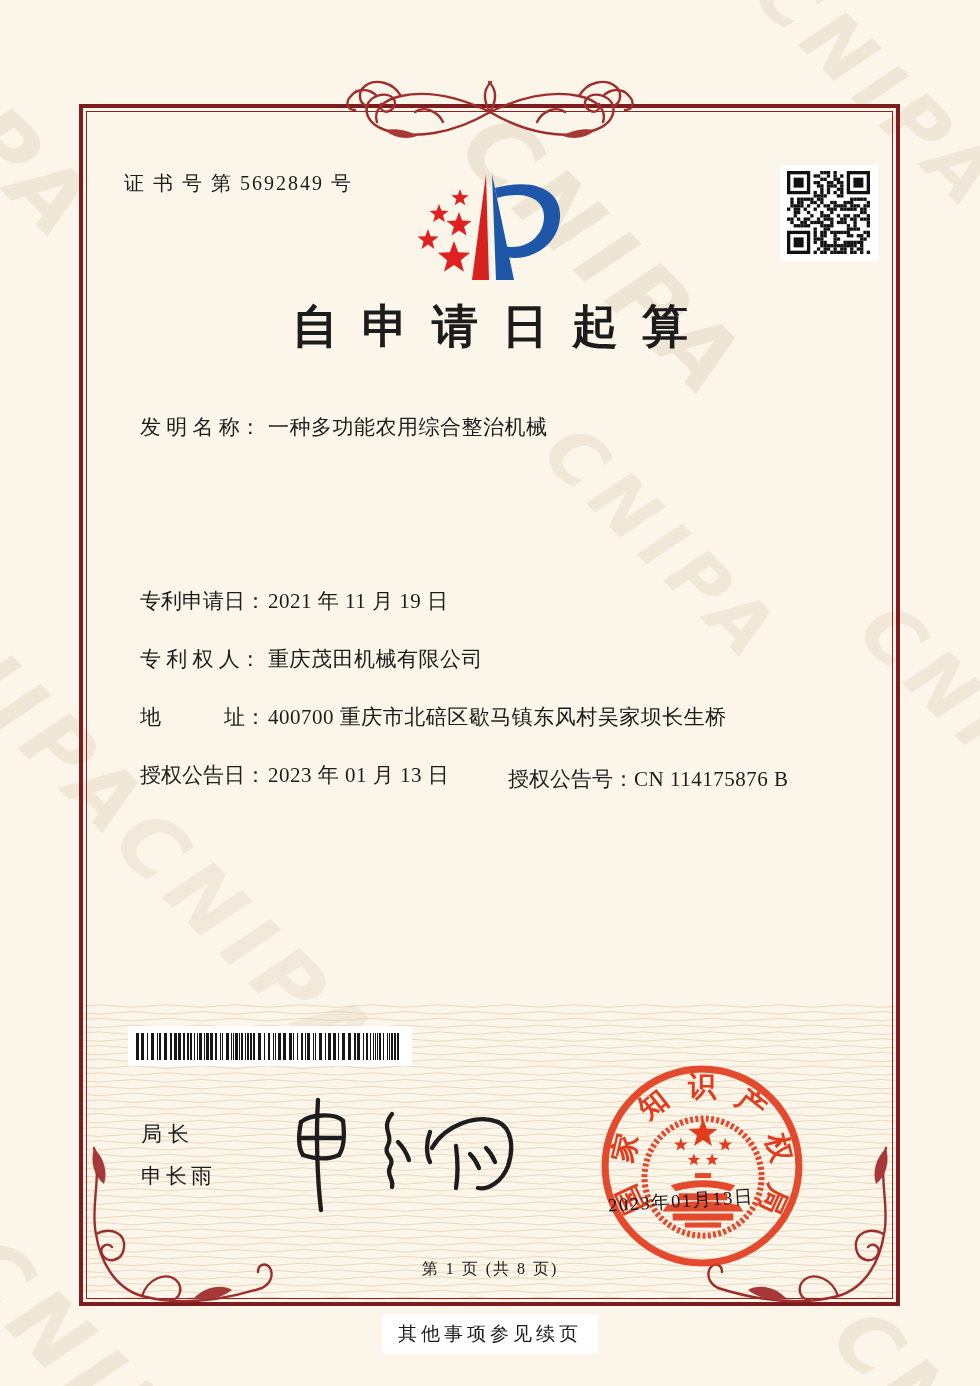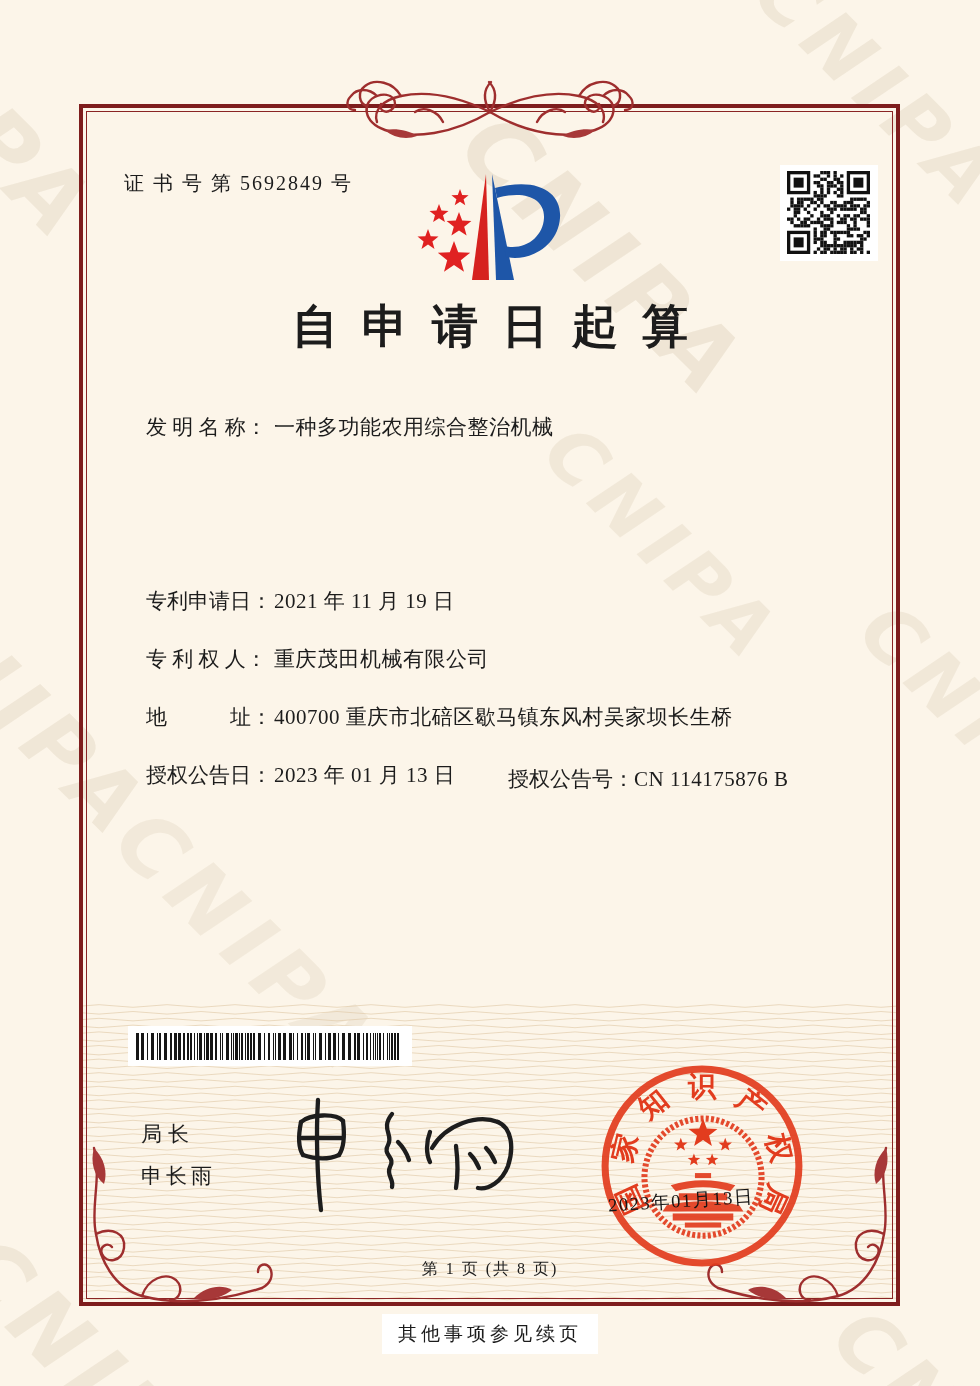--- a/index.html
+++ b/index.html
@@ -17,21 +17,21 @@
          border:1.5px solid #8a2424;}
   
   .cert-no{position:absolute;left:124px;top:170px;font-size:20px;letter-spacing:2px;}
   .logo{position:absolute;left:412px;top:168px;}
   .qr-wrap{position:absolute;left:780px;top:165px;width:98px;height:96px;background:#fff;}
   .qr-wrap svg{position:absolute;left:7px;top:6px;}
   .title{position:absolute;left:0;right:0;top:296px;text-align:center;font-size:46px;
          font-weight:bold;letter-spacing:24px;padding-left:24px;}
   
   .row{position:absolute;left:140px;width:720px;font-size:21px;white-space:nowrap;}
-  .flabel{display:inline-block;min-width:128px;margin-left:6px;}
+  .flabel{display:inline-block;min-width:128px;}
   .fvalue{letter-spacing:0.5px;}
   .grant-group{position:absolute;left:368px;top:4px;}
   
   .bodytext{position:absolute;left:136px;top:812px;width:716px;font-size:18.6px;
             line-height:31.8px;text-align:justify;}
   .bodytext p{margin:0;text-indent:37px;}
   
   .waves{position:absolute;left:82px;top:1002px;width:816px;height:301px;overflow:hidden;}
   
   .barcode-strip{position:absolute;left:128px;top:1026px;width:284px;height:40px;background:#fff;}

